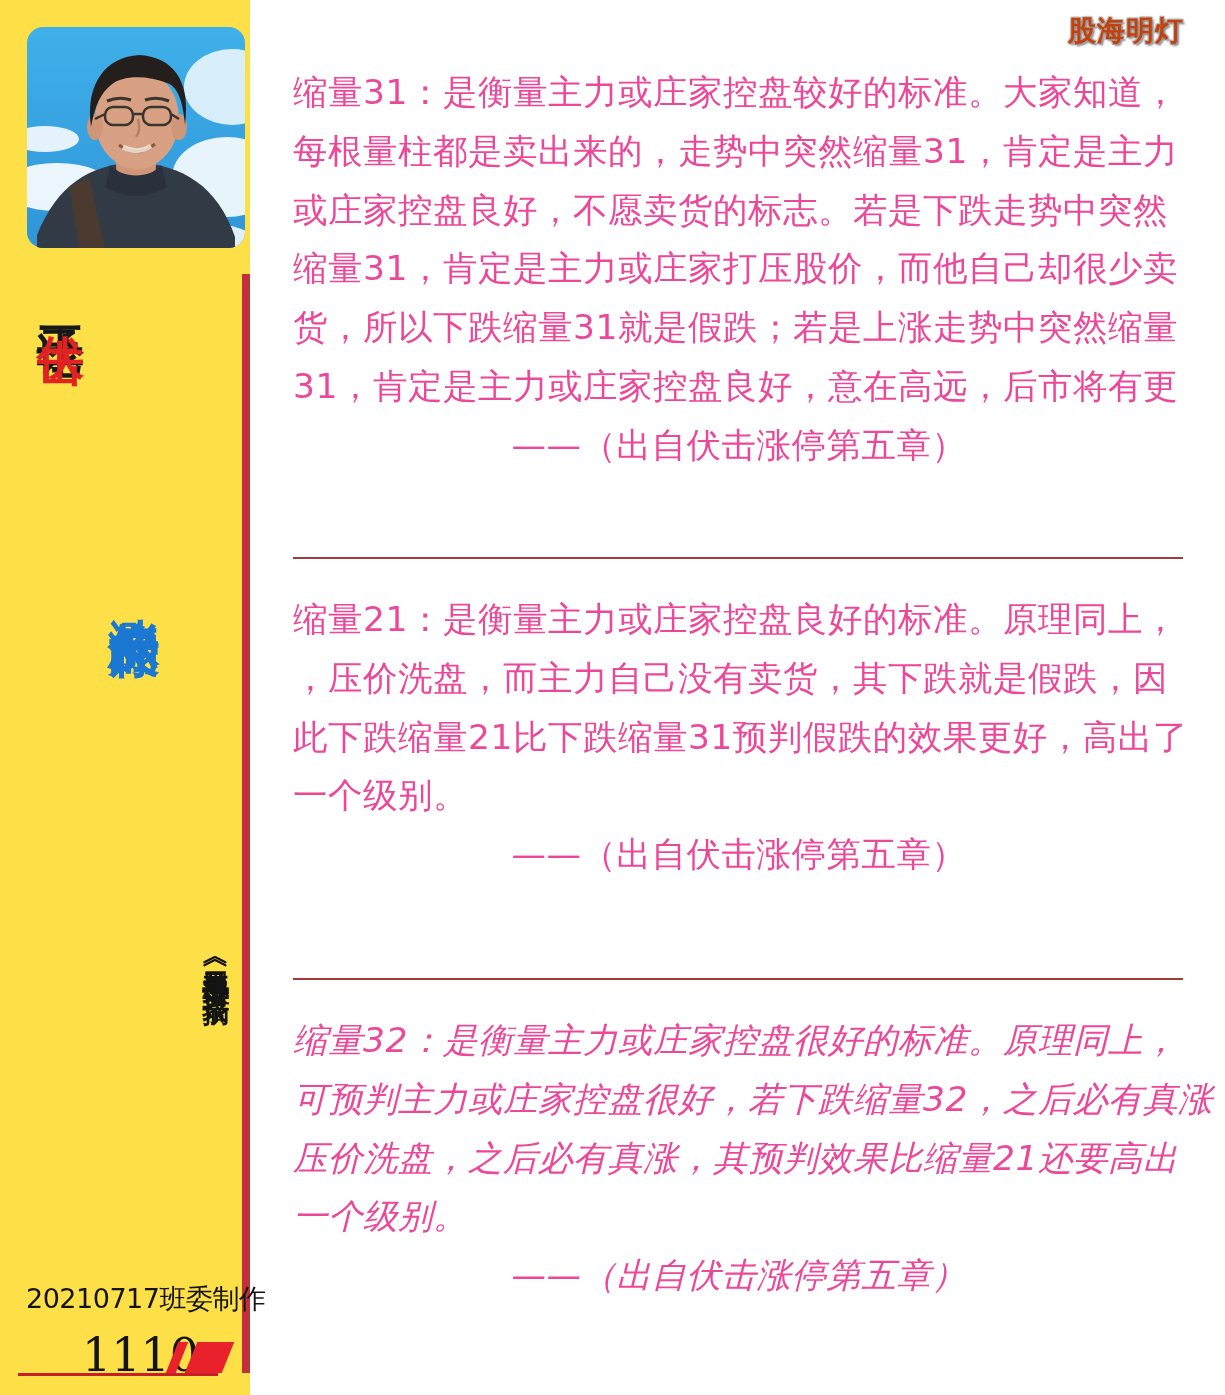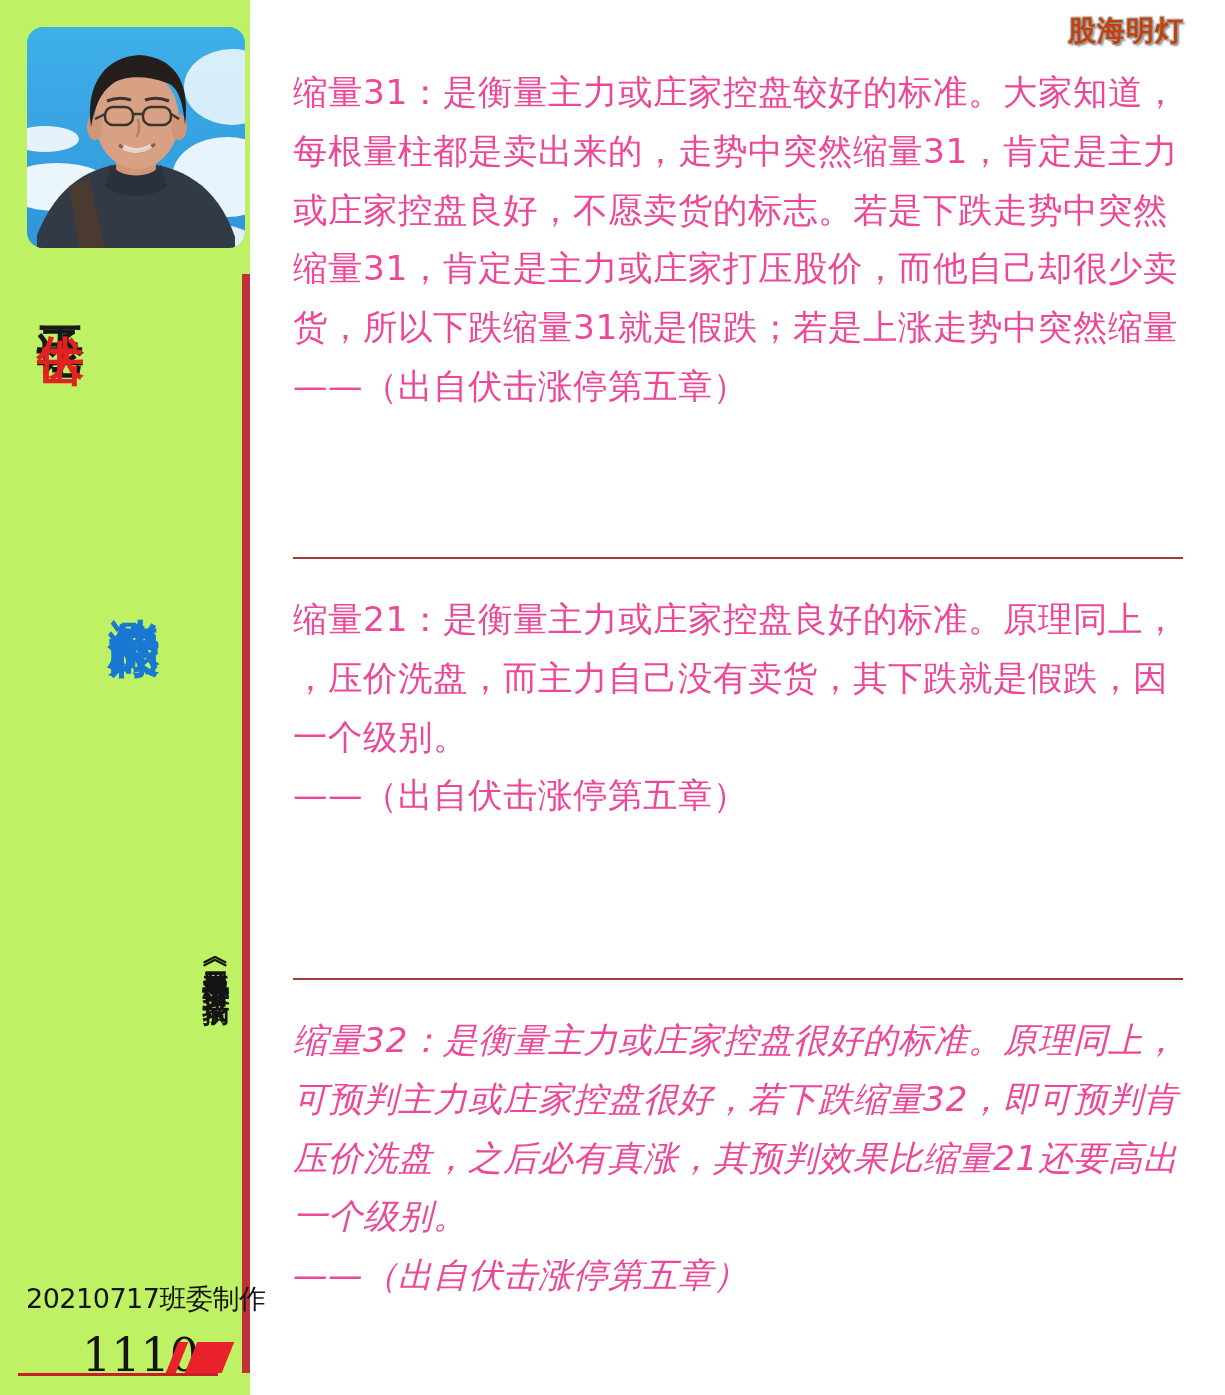--- a/index.html
+++ b/index.html
@@ -8,21 +8,21 @@
     position: relative;
     background: #ffffff;
     font-family: "DejaVu Sans", "Liberation Sans", sans-serif;
     overflow: hidden;
   }
 
   
   .sidebar {
     position: absolute; left: 0; top: 0;
     width: 250px; height: 1395px;
-    background: #bef264;
+    background: #fde047;
   }
   .photo {
     position: absolute; left: 27px; top: 27px;
     width: 218px; height: 221px;
     border-radius: 16px; overflow: hidden;
   }
   .photo svg { display: block; width: 100%; height: 100%; }
 
   .red-vline {
     position: absolute; left: 242px; top: 274px;
@@ -103,21 +103,21 @@
     width: 892px;
     font-size: 34.5px;
     line-height: 58.8px;
     color: #ec4899;
     letter-spacing: 0.5px;
   }
   .p1 { top: 63px; }
   .p2 { top: 590px; }
   .p3 { top: 1011px; font-style: italic; }
   .line { white-space: nowrap; }
-  .attribution { text-align: left; white-space: nowrap; }
+  .attribution { text-align: center; white-space: nowrap; }
   .divider {
     position: absolute; left: 293px;
     width: 890px; height: 2px;
     background: #a03b3b;
   }
   .divider-1 { top: 557px; }
   .divider-2 { top: 978px; }
 </style>
 </head>
 <body>
@@ -189,33 +189,35 @@
 </div>
 
 <div class="watermark">股海明灯</div>
 
 <div class="paragraph p1">
   <div class="line">缩量31：是衡量主力或庄家控盘较好的标准。大家知道，</div>
   <div class="line">每根量柱都是卖出来的，走势中突然缩量31，肯定是主力</div>
   <div class="line">或庄家控盘良好，不愿卖货的标志。若是下跌走势中突然</div>
   <div class="line">缩量31，肯定是主力或庄家打压股价，而他自己却很少卖</div>
   <div class="line">货，所以下跌缩量31就是假跌；若是上涨走势中突然缩量</div>
+  <div class="line">31，肯定是主力或庄家控盘良好，意在高远，后市将有更</div>
   <div class="attribution">——（出自伏击涨停第五章）</div>
 </div>
 
 <div class="divider divider-1"></div>
 
 <div class="paragraph p2">
   <div class="line">缩量21：是衡量主力或庄家控盘良好的标准。原理同上，</div>
   <div class="line">，压价洗盘，而主力自己没有卖货，其下跌就是假跌，因</div>
+  <div class="line">此下跌缩量21比下跌缩量31预判假跌的效果更好，高出了</div>
   <div class="line">一个级别。</div>
   <div class="attribution">——（出自伏击涨停第五章）</div>
 </div>
 
 <div class="divider divider-2"></div>
 
 <div class="paragraph p3">
   <div class="line">缩量32：是衡量主力或庄家控盘很好的标准。原理同上，</div>
-  <div class="line">可预判主力或庄家控盘很好，若下跌缩量32，即可预判肯</div>
+  <div class="line">可预判主力或庄家控盘很好，若下跌缩量32，之后必有真涨</div>
   <div class="line">压价洗盘，之后必有真涨，其预判效果比缩量21还要高出</div>
   <div class="line">一个级别。</div>
   <div class="attribution">——（出自伏击涨停第五章）</div>
 </div>
 
 </body></html>

